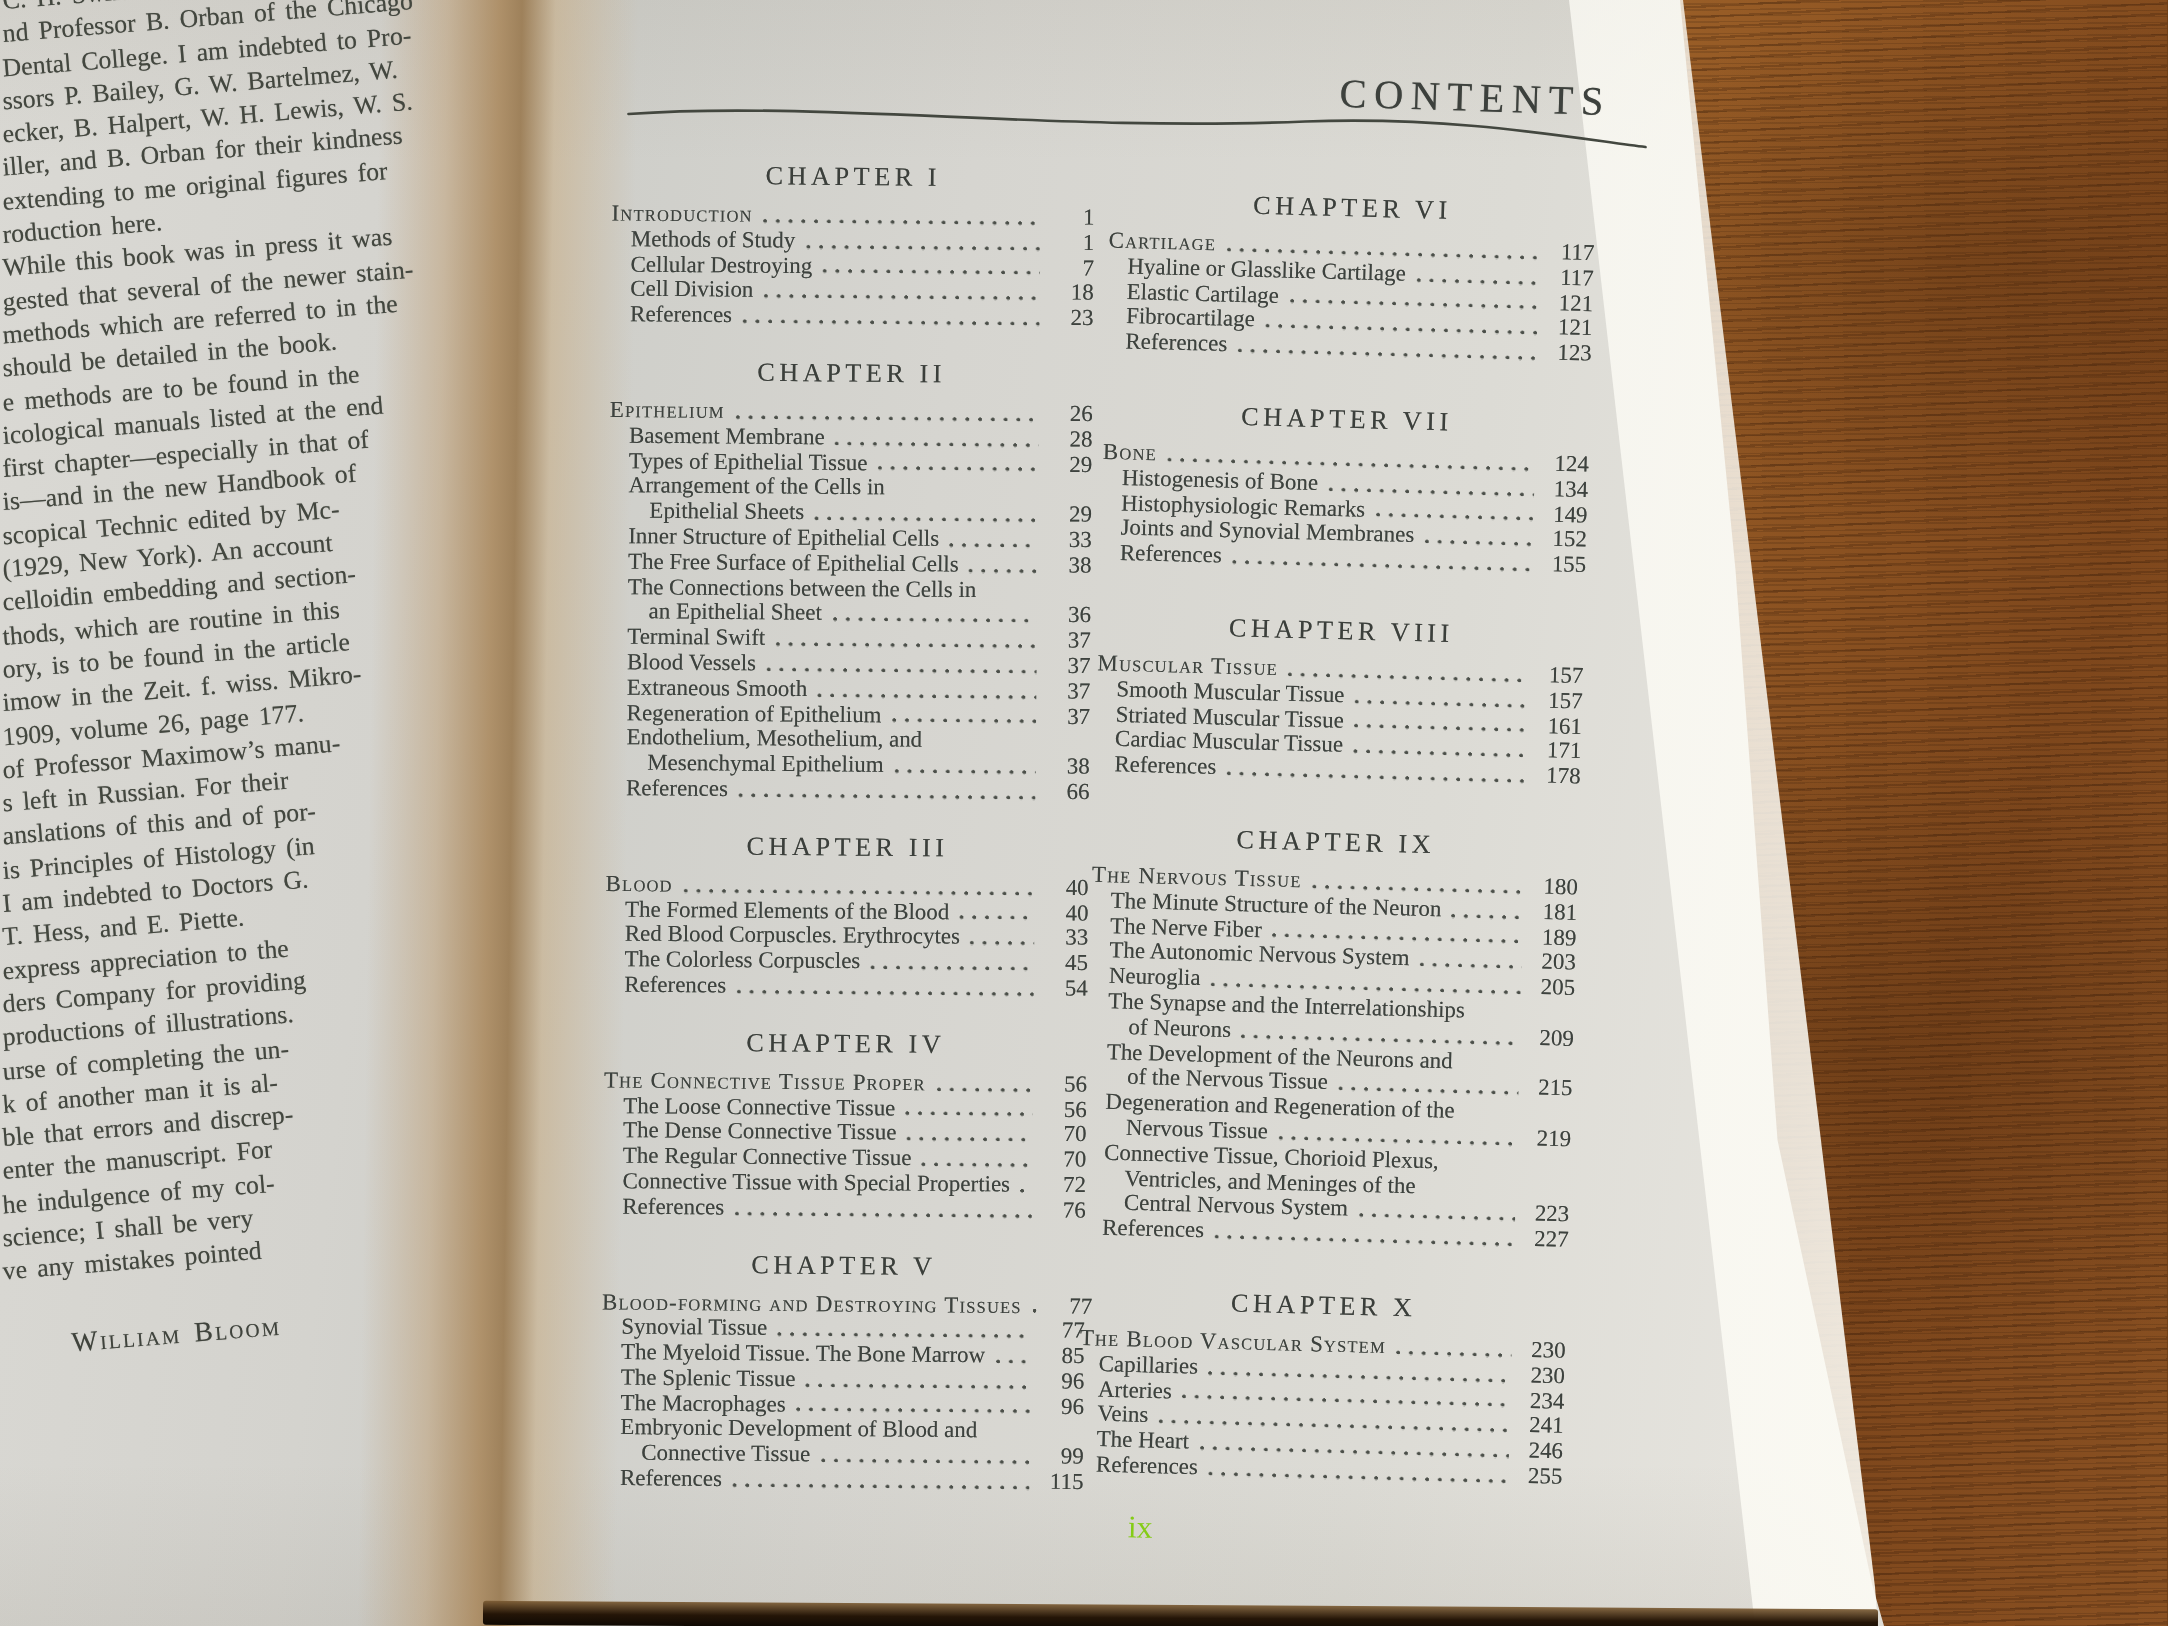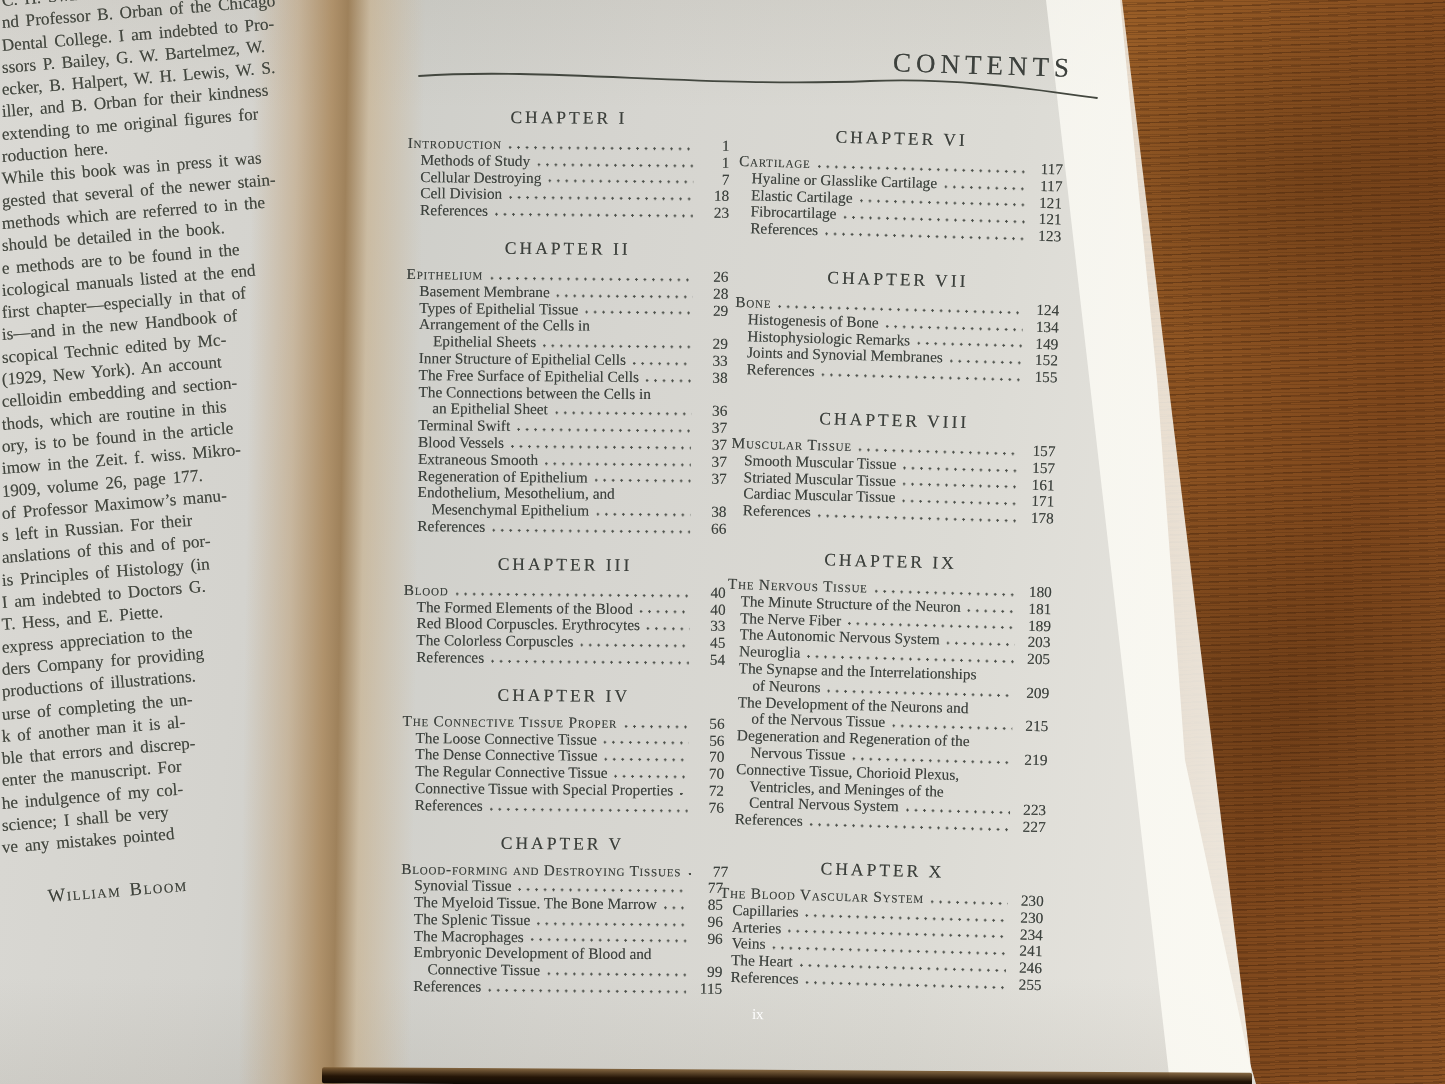--- a/index.html
+++ b/index.html
@@ -87,21 +87,21 @@
     flex:1 1 0; min-width:4px; align-self:flex-end;
     height:3px; margin:0 4px 4px 7px;
     background-image:radial-gradient(circle at 1.4px 1.4px, #4b4f49 1.1px, rgba(0,0,0,0) 1.35px);
     background-size:8.5px 3px; background-repeat:repeat-x;
   }
   .pg{ white-space:nowrap; min-width:32px; text-align:right; flex:0 0 auto; }
   .sc > .toc-row > .lbl, .sc > .toc-line{ font-variant:small-caps; letter-spacing:0.8px; }
   .ind1{ padding-left:13px; }
   .ind2{ padding-left:27px; }
   #folio{
-    position:absolute; left:752px; top:1006px; font-size:15px; color:#ffffff;
+    position:absolute; left:752px; top:1006px; font-size:21px; color:#84cc16;
     transform:rotate(1deg);
   }
 </style>
 </head>
 <body>
 
 <div id="stage">
   <div id="wood"></div>
   <div id="book"></div>
   <div id="fore-edge"></div>

